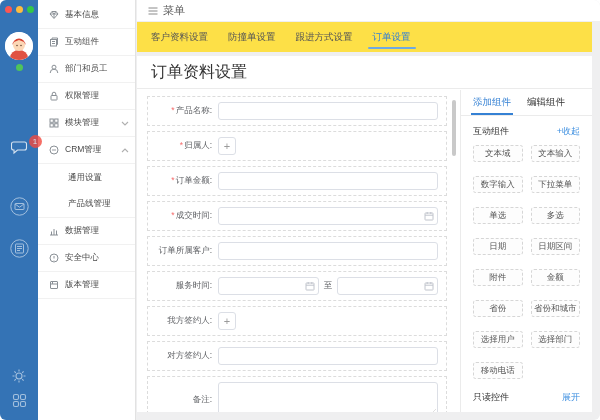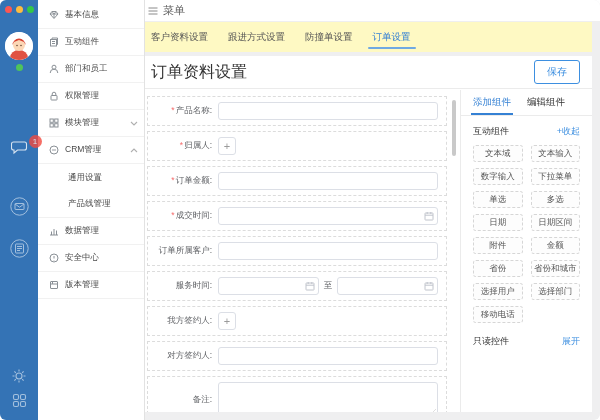--- a/index.html
+++ b/index.html
@@ -15,31 +15,31 @@
   .rail-icon { position:absolute; left:0; width:38px; display:flex; justify-content:center; opacity:.55; }
   .rail-icon.chat { top:140px; opacity:.8; }
   .rail-icon.mail { top:197px; }
   .rail-icon.notes { top:239px; }
   .rail-icon.gear { top:368px; }
   .rail-icon.apps { top:393px; }
   .badge { position:absolute; top:-5px; left:18px; min-width:13px; height:13px; padding:0 2px; border-radius:7px; background:#f34b40; color:#fff; font-size:8px; line-height:13px; text-align:center; }
   .chat-wrap { position:relative; }
 
   
-  .sidebar { position:absolute; left:38px; top:0; width:107px; height:420px; background:#fff; border-right:1px solid #e2e2e2; z-index:2; padding-top:2px; }
+  .sidebar { position:absolute; left:38px; top:0; width:98px; height:420px; background:#fff; border-right:1px solid #e2e2e2; z-index:2; padding-top:2px; }
   .side-item { position:relative; height:27px; display:flex; align-items:center; gap:6px; padding:0 6px 0 10px; font-size:8.5px; color:#4a4a4a; cursor:pointer; }
   .side-item.divider { border-bottom:1px solid #f1f1f1; }
   .side-item.sub { padding-left:30px; }
   .si { display:flex; width:11px; justify-content:center; color:#8a9096; }
   .chev { margin-left:auto; display:flex; }
 
   
   .content { position:absolute; left:137px; top:0; right:0; bottom:0; }
   .topbar { height:22px; background:#fff; display:flex; align-items:center; gap:5px; padding-left:11px; border-bottom:1px solid #efefef; color:#5a5a5a; font-size:11px; }
-  .tabsbar { height:30px; background:#fef9c3; margin-right:8px; display:flex; align-items:stretch; gap:20px; padding-left:14px; }
+  .tabsbar { height:30px; background:#fde047; margin-right:8px; display:flex; align-items:stretch; gap:20px; padding-left:14px; }
   .tab { position:relative; display:flex; align-items:center; font-size:9.5px; color:#555; cursor:pointer; }
   .tab.active { color:#3581d4; }
   .tab.active::after { content:""; position:absolute; left:-5px; right:-5px; bottom:3px; height:2px; background:#6fa9e2; border-radius:1px; }
 
   .main-card { position:absolute; left:0; top:56px; right:8px; bottom:8px; background:#fff; }
   .card-header { height:33px; border-bottom:1px solid #ebebeb; display:flex; align-items:center; justify-content:space-between; padding:0 12px 0 14px; }
   .card-title { font-size:16px; color:#333; }
   .save-btn { font-size:10px; color:#3d8fe0; background:#fff; border:1px solid #3d8fe0; border-radius:3px; padding:4px 12px; cursor:pointer; font-family:inherit; }
   .card-body { position:absolute; top:34px; left:0; right:0; bottom:0; display:flex; overflow:hidden; }
 
@@ -60,21 +60,21 @@
   .scroll-thumb { position:absolute; right:4px; top:10px; width:4px; height:56px; border-radius:2px; background:#c9c9c9; cursor:grab; }
 
   
   .comp-panel { flex:1; border-left:1px solid #ebebeb; display:flex; flex-direction:column; }
   .cp-tabs { display:flex; gap:16px; padding:0 12px; height:26px; border-bottom:1px solid #ebebeb; }
   .cp-tab { position:relative; display:flex; align-items:center; font-size:9.5px; color:#333; cursor:pointer; }
   .cp-tab.active { color:#3581d4; }
   .cp-tab.active::after { content:""; position:absolute; left:-2px; right:-2px; bottom:0; height:2px; background:#3581d4; }
   .cp-section { display:flex; justify-content:space-between; align-items:center; padding:9px 12px 5px; font-size:9px; color:#333; }
   .cp-link { color:#3d8fe0; font-size:9px; cursor:pointer; }
-  .cp-grid { display:grid; grid-template-columns:1fr 1fr; gap:6px 8px; padding:2px 12px 0; }
+  .cp-grid { display:grid; grid-template-columns:1fr 1fr; gap:14px 8px; padding:2px 12px 0; }
   .cp-btn { height:17px; border:1px dashed #d6d6d6; border-radius:3px; background:#fdfdfd; font-size:8.5px; color:#555; display:flex; align-items:center; justify-content:center; cursor:pointer; font-family:inherit; }
   .cp-btn.half { grid-column:1; }
 </style>
 </head>
 <body>
 
 <div class="window">
 
   <aside class="rail">
     <div class="lights">
@@ -238,29 +238,28 @@
       <span style="display:flex">
           <svg width="10" height="8" viewBox="0 0 10 8" stroke="#8a8a8a" stroke-width="1">
             <path d="M0.5 1 h9 M0.5 4 h9 M0.5 7 h9"></path>
           </svg>
         </span>
       <span>菜单</span>
     </div>
 
     <div class="tabsbar">
       <span class="tab">客户资料设置</span>
+      <span class="tab">防撞单设置</span>
       <span class="tab">跟进方式设置</span>
-      <span class="tab">防撞单设置</span>
       <span class="tab active">订单设置</span>
     </div>
 
     <section class="main-card">
       <header class="card-header">
         <span class="card-title">订单资料设置</span>
-        <button class="save-btn">保存</button>
       </header>
 
       <div class="card-body">
 
         <div class="form-area">
 
           <div class="form-row">
             <span class="f-label required">产品名称:</span>
             <input class="f-input" style="">
           </div>

